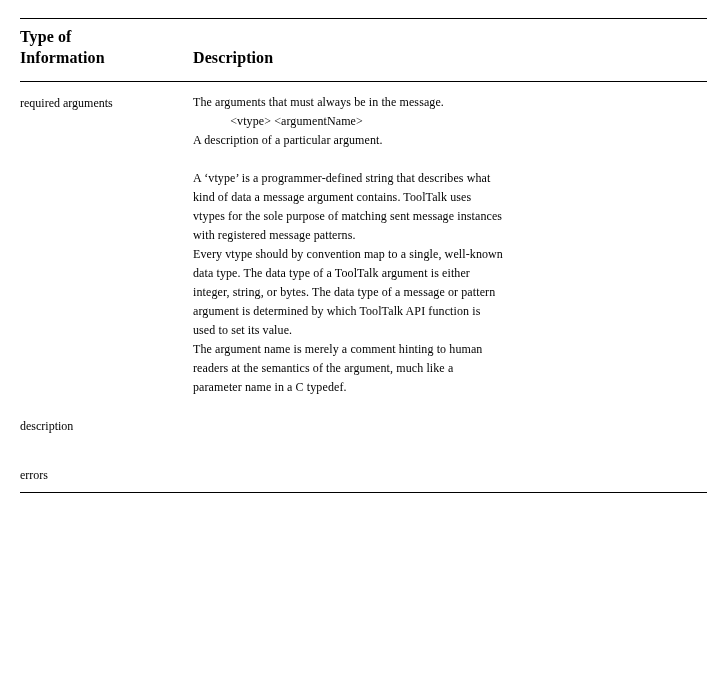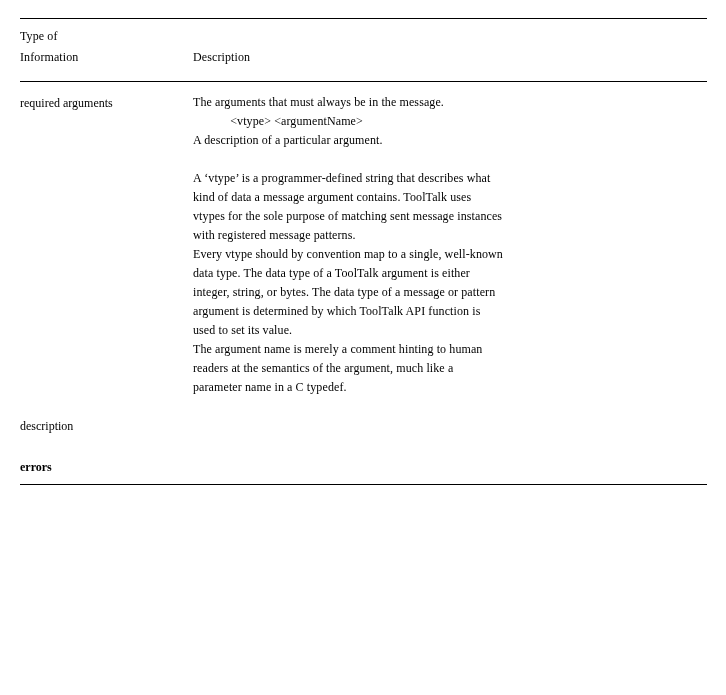--- a/index.html
+++ b/index.html
@@ -32,40 +32,40 @@
     border-top: 1.6px solid #000000;
     margin: 0;
     width: 100%;
   }
   .header-grid {
     display: grid;
     grid-template-columns: 173px 1fr;
     padding: 7px 0 12px 0;
   }
   .hdr {
-    font-weight: normal;
-    font-size: 12px;
+    font-weight: bold;
+    font-size: 16px;
     line-height: 21.4px;
     white-space: pre-line;
     letter-spacing: 0.1px;
   }
   .hdr-desc {
     align-self: end;
   }
   .rows {
     padding: 11px 0 5px 0;
   }
   .row {
     display: grid;
     grid-template-columns: 173px 1fr;
     align-items: start;
   }
   .row-optional { margin-top: 23px; }
   .row-description { margin-top: 19px; }
-  .row-errors { margin-top: 20px; font-weight: bold; }
+  .row-errors { margin-top: 28px; }
   .term {
     font-size: 12px;
     line-height: 21.4px;
   }
   .desc {
     font-size: 12px;
     line-height: 19px;
     white-space: pre-wrap;
     letter-spacing: 0.1px;
   }

